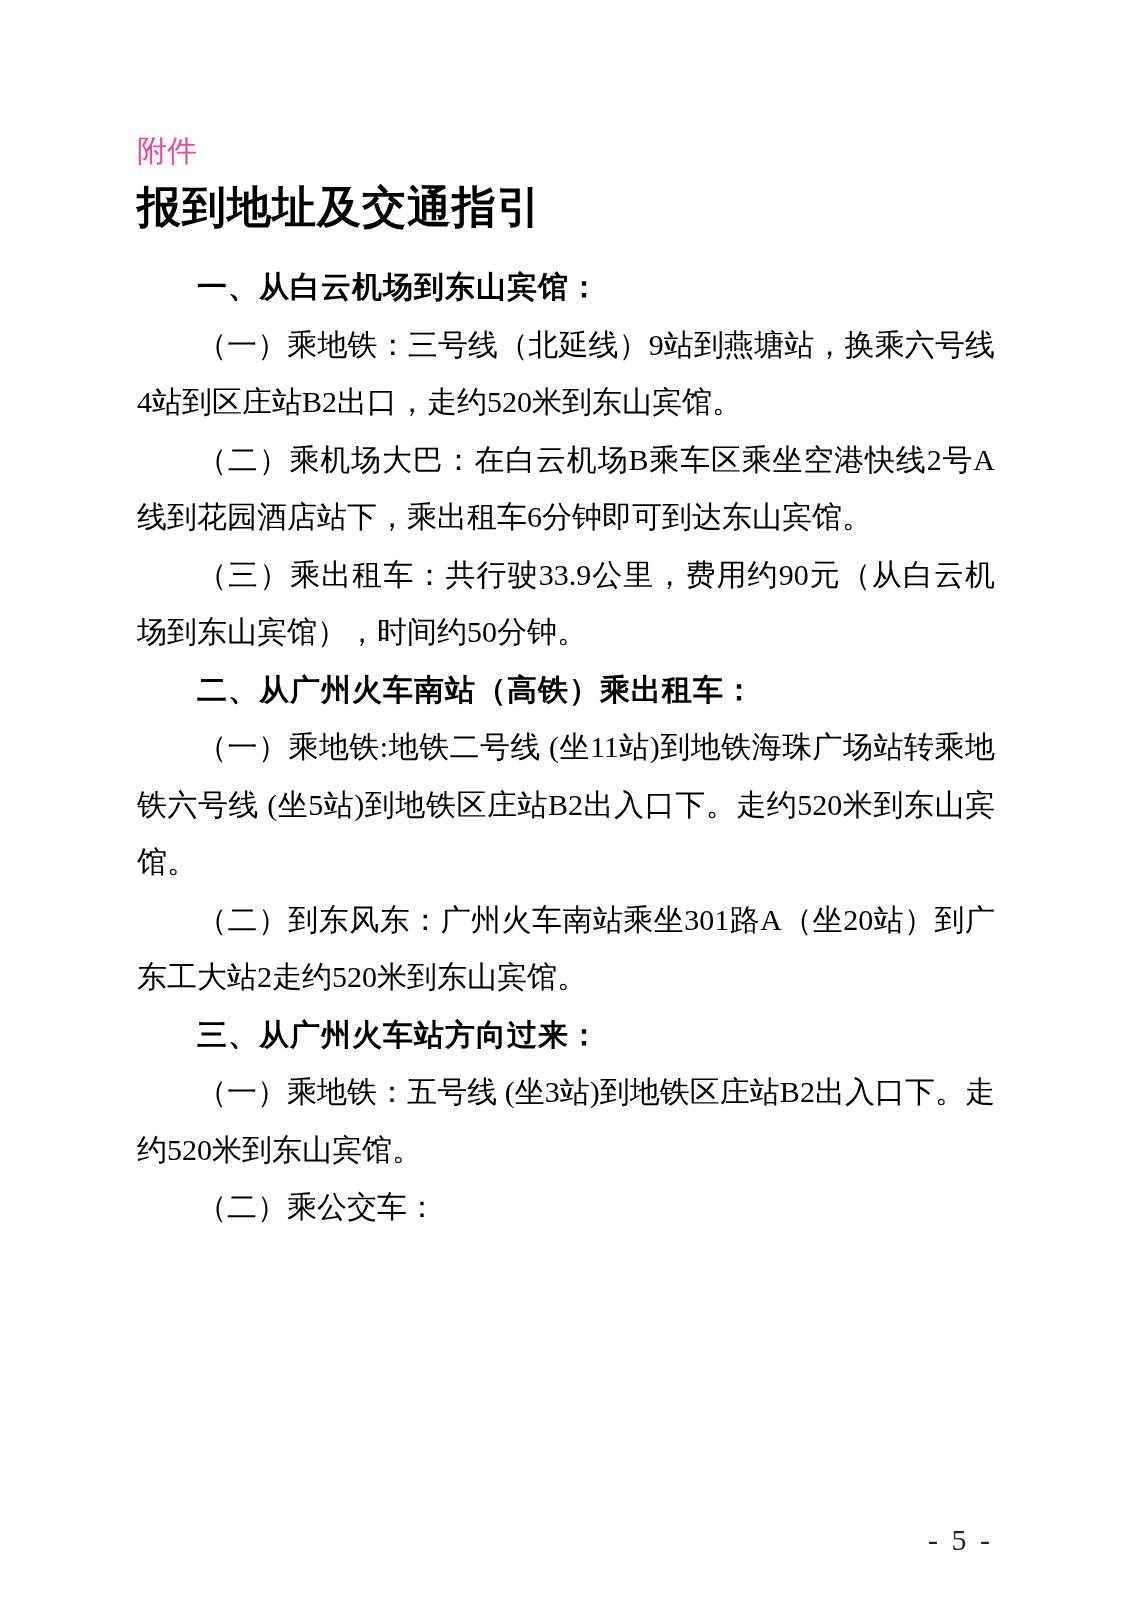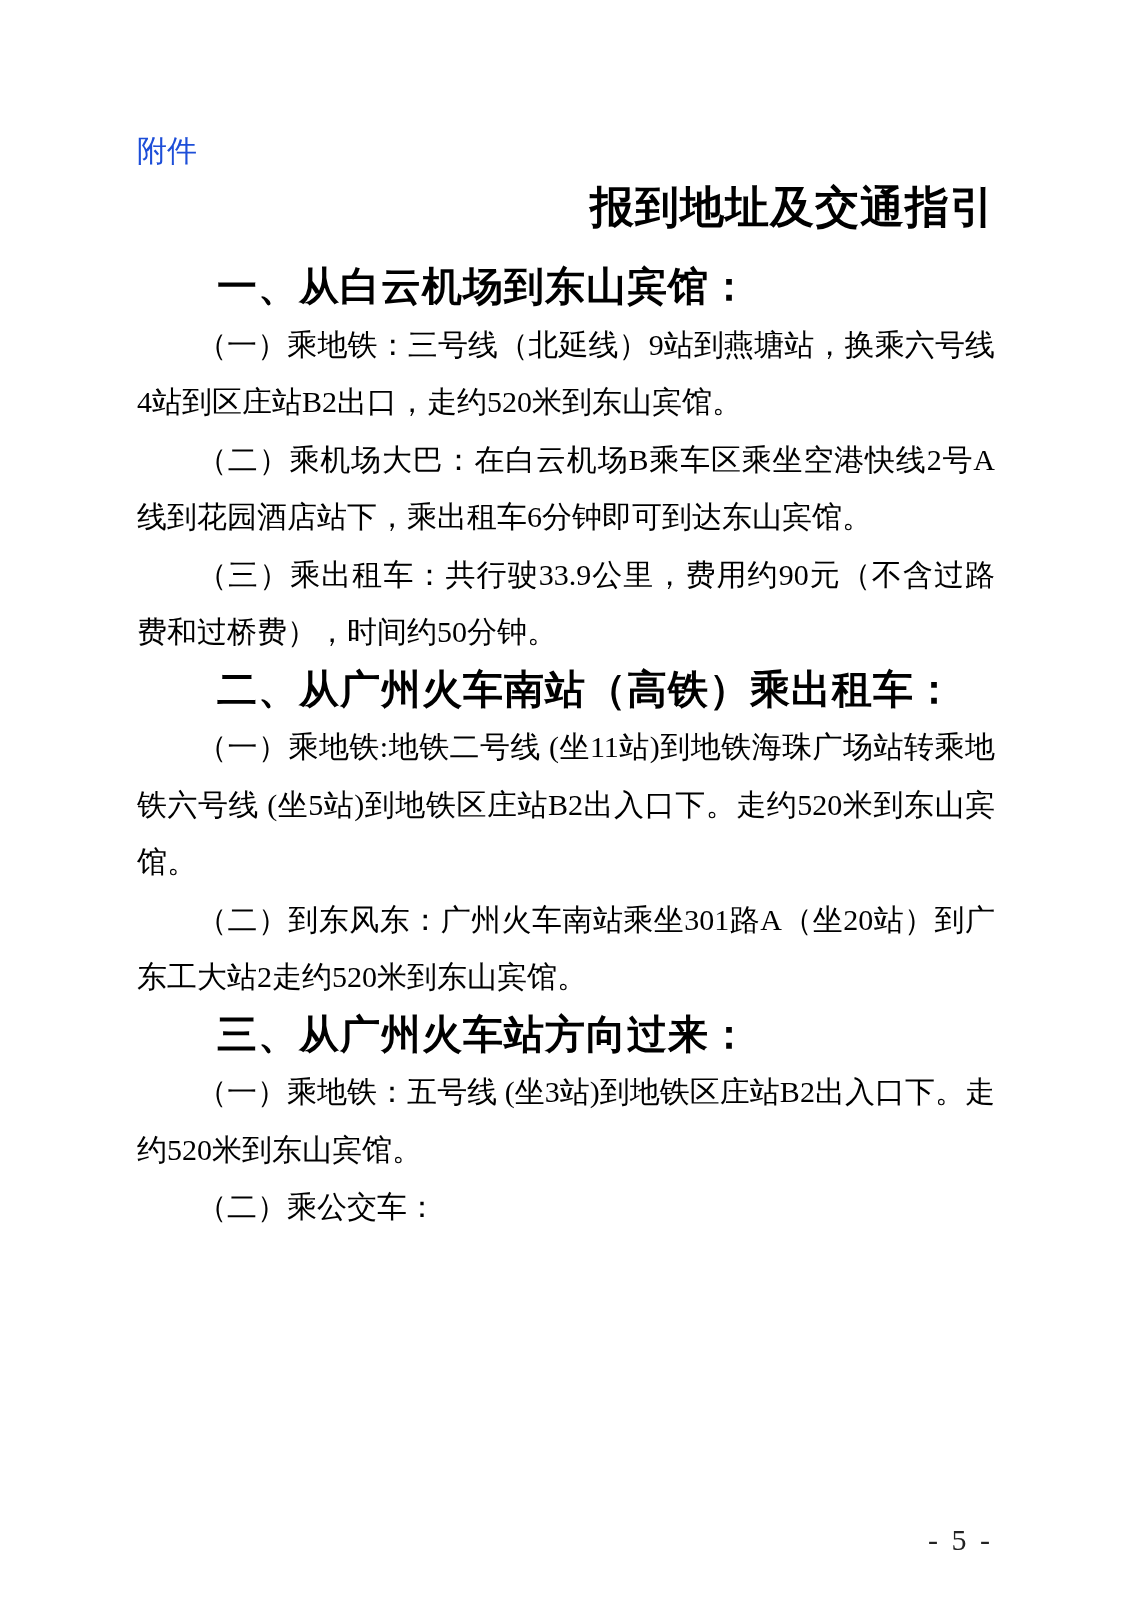--- a/index.html
+++ b/index.html
@@ -14,44 +14,44 @@
   }
   .page {
     position: absolute;
     inset: 0;
     padding: 135px 136px 0 137px;
   }
   .attachment-label {
     font-family: "Liberation Sans", sans-serif;
     font-size: 30px;
     line-height: 32px;
-    color: #1d4ed8;
+    color: #ec4899;
   }
   .doc-title {
     font-family: "Liberation Serif", serif;
     font-weight: bold;
     font-size: 44px;
     line-height: 50px;
-    text-align: right;
+    text-align: left;
     margin-top: 16px;
     letter-spacing: 1px;
   }
   .content {
     margin-top: 25px;
     font-size: 30px;
     line-height: 57.5px;
     text-align: justify;
   }
   .content p {
     text-indent: 2em;
   }
   .sec-heading {
     font-family: "Liberation Sans", sans-serif;
     font-weight: bold;
-    font-size: 40px;
+    font-size: 30px;
     text-indent: 2em;
     letter-spacing: 1px;
   }
   .body-para {
     font-family: "Liberation Serif", serif;
   }
   .page-number {
     position: absolute;
     top: 1523px;
     right: 138px;
@@ -68,21 +68,21 @@
 
   <div class="attachment-label">附件</div>
 
   <h1 class="doc-title">报到地址及交通指引</h1>
 
   <div class="content">
 
     <p class="sec-heading">一、从白云机场到东山宾馆：</p>
     <p class="body-para">（一）乘地铁：三号线（北延线）9站到燕塘站，换乘六号线4站到区庄站B2出口，走约520米到东山宾馆。</p>
     <p class="body-para">（二）乘机场大巴：在白云机场B乘车区乘坐空港快线2号A线到花园酒店站下，乘出租车6分钟即可到达东山宾馆。</p>
-    <p class="body-para">（三）乘出租车：共行驶33.9公里，费用约90元（不含过路费和过桥费），时间约50分钟。</p>
+    <p class="body-para">（三）乘出租车：共行驶33.9公里，费用约90元（从白云机场到东山宾馆），时间约50分钟。</p>
 
     <p class="sec-heading">二、从广州火车南站（高铁）乘出租车：</p>
     <p class="body-para">（一）乘地铁:地铁二号线 (坐11站)到地铁海珠广场站转乘地铁六号线 (坐5站)到地铁区庄站B2出入口下。走约520米到东山宾馆。</p>
     <p class="body-para">（二）到东风东：广州火车南站乘坐301路A（坐20站）到广东工大站2走约520米到东山宾馆。</p>
 
     <p class="sec-heading">三、从广州火车站方向过来：</p>
     <p class="body-para">（一）乘地铁：五号线 (坐3站)到地铁区庄站B2出入口下。走约520米到东山宾馆。</p>
     <p class="body-para">（二）乘公交车：</p>
 
   </div>

